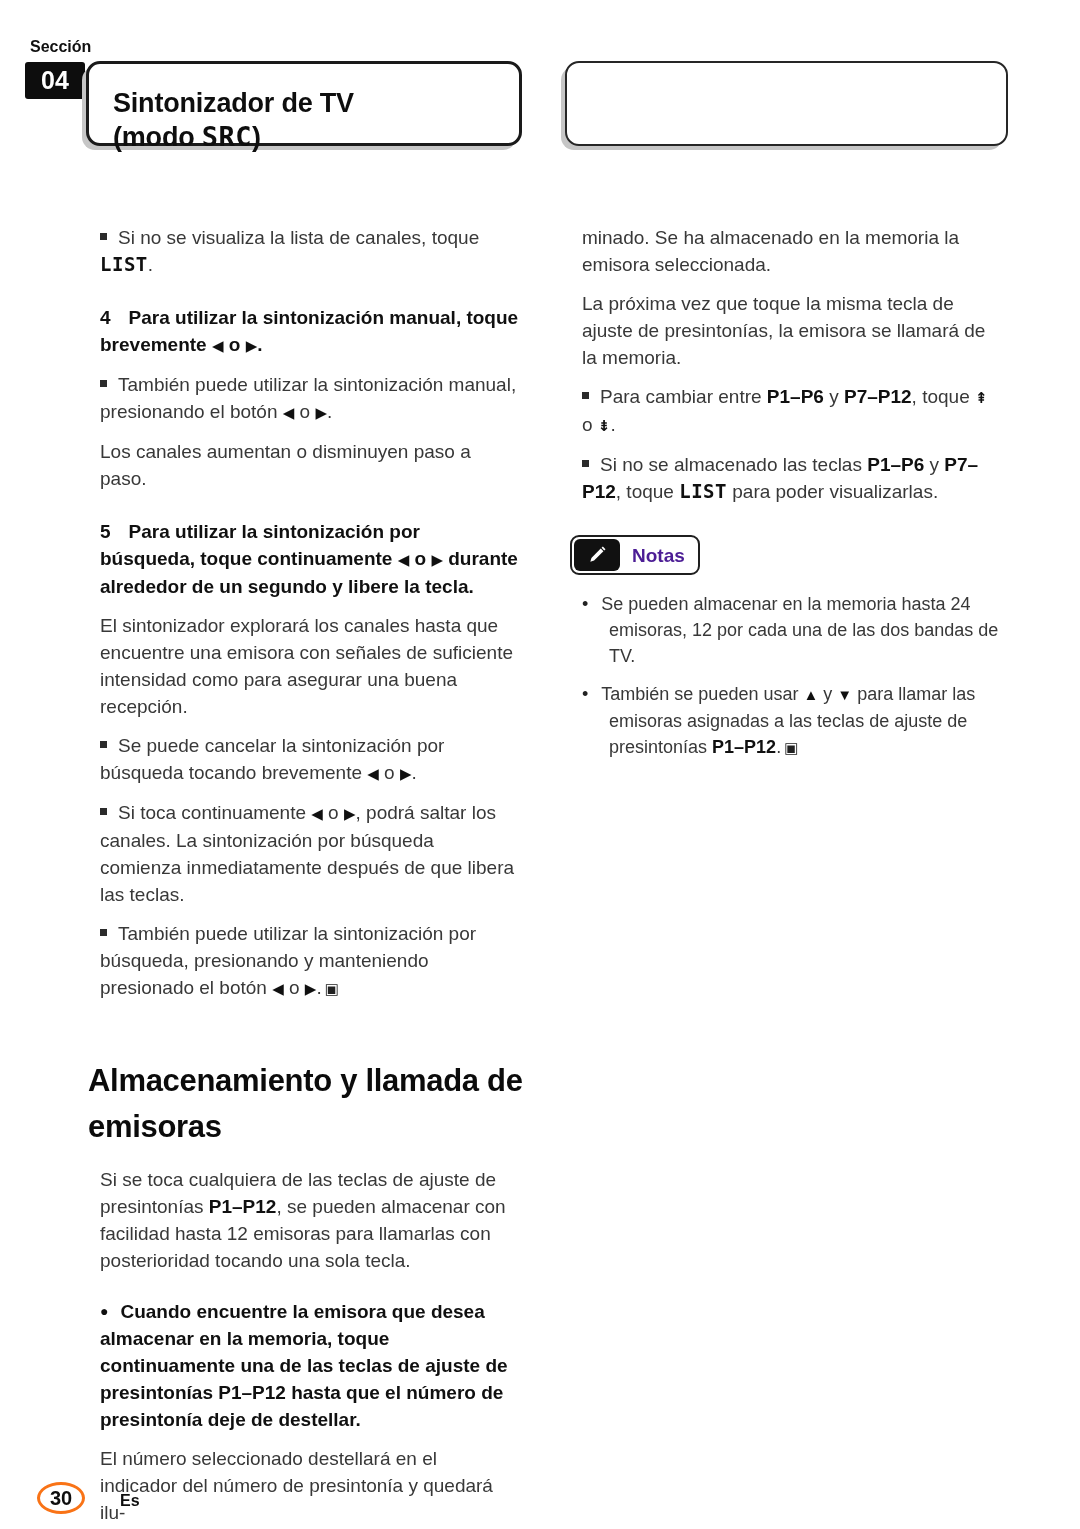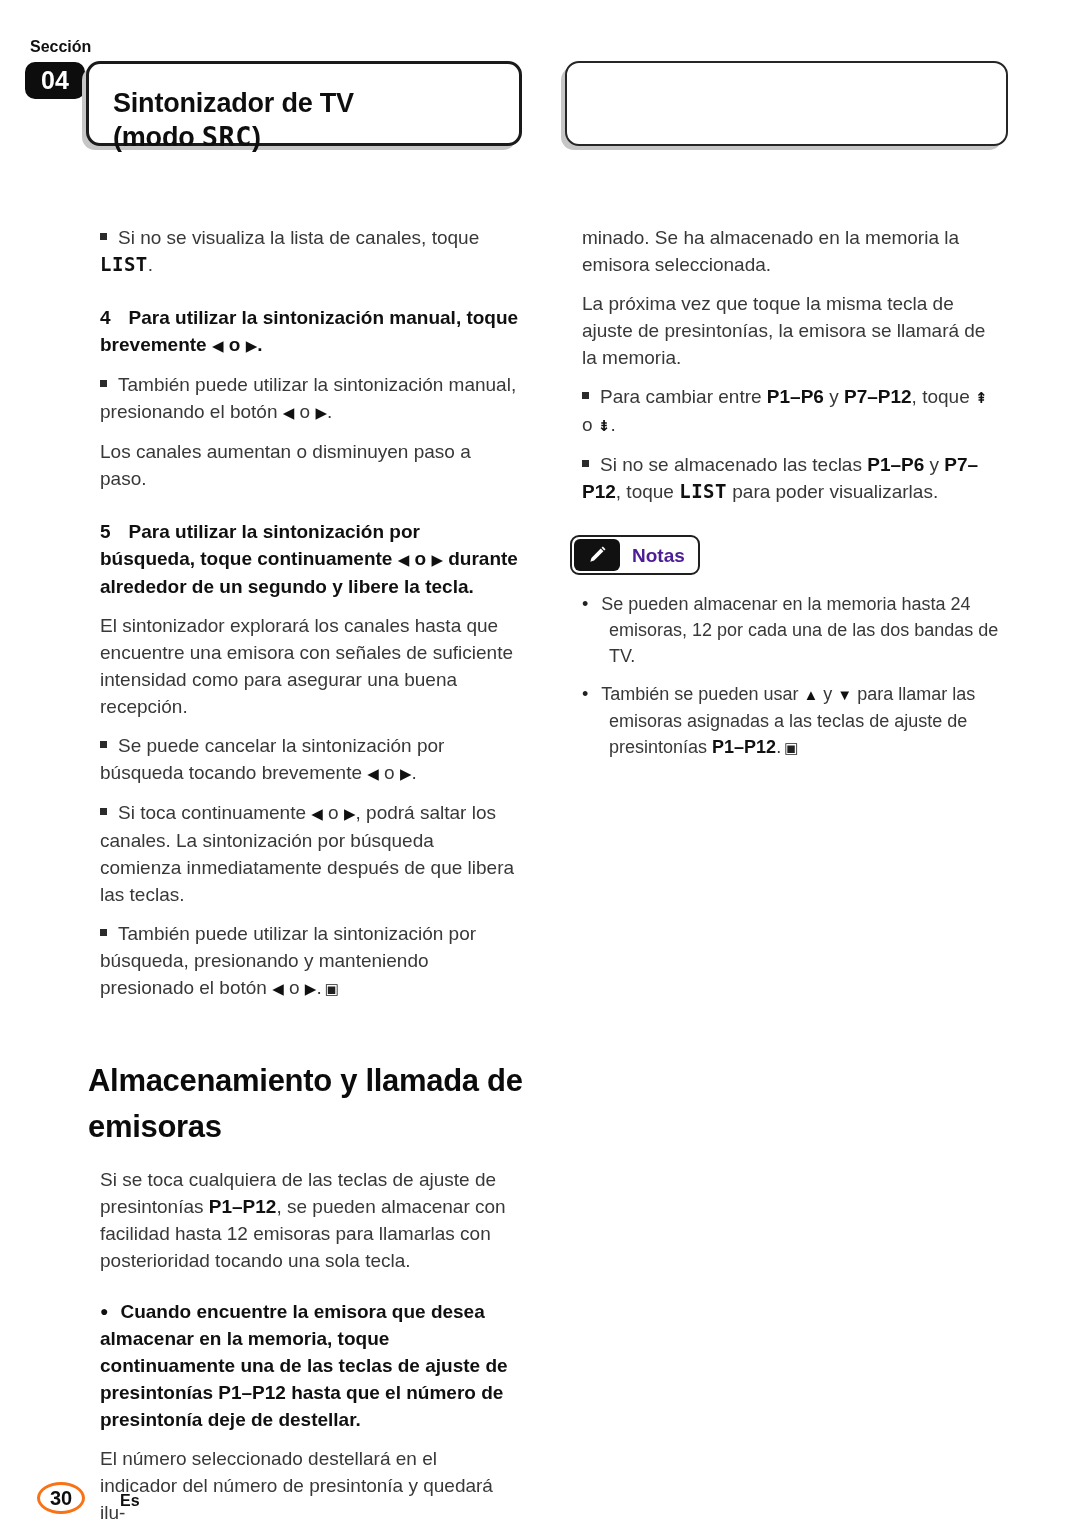--- a/index.html
+++ b/index.html
@@ -2,21 +2,21 @@
 <html><head>
 <meta charset="utf-8">
 <style>
   html,body{margin:0;padding:0;background:#ffffff;}
   .page{position:relative;width:1080px;height:1529px;background:#ffffff;overflow:hidden;
         font-family:"Liberation Sans","DejaVu Sans",sans-serif;color:#363636;}
 
   
   .section-label{position:absolute;left:30px;top:38px;font-size:16px;font-weight:bold;color:#101010;}
   .num-box{position:absolute;left:25px;top:62px;width:60px;height:37px;background:#0d0d0d;color:#fff;
-           font-size:25px;font-weight:bold;display:flex;align-items:center;justify-content:center;border-radius:10px;}
+           font-size:25px;font-weight:bold;display:flex;align-items:center;justify-content:center;border-radius:3px;}
   .title-box{position:absolute;left:86px;top:61px;width:436px;height:85px;background:#fff;
              border:3px solid #1a1a1a;border-radius:14px;box-shadow:-5px 5px 0 -1px #c6c6c6;
              padding:23px 0 0 24px;box-sizing:border-box;}
   .title-line{font-size:27px;font-weight:bold;color:#0e0e0e;line-height:33px;letter-spacing:-0.2px;}
   .tech{font-family:"DejaVu Sans Mono",monospace;font-weight:bold;letter-spacing:0.5px;}
   .blank-box{position:absolute;left:565px;top:61px;width:443px;height:85px;background:#fff;
              border:2px solid #262626;border-radius:14px;box-shadow:-5px 5px 0 -1px #c6c6c6;box-sizing:border-box;}
 
   
   .col{position:absolute;top:212px;width:443px;font-size:19px;line-height:27px;color:#383838;}

